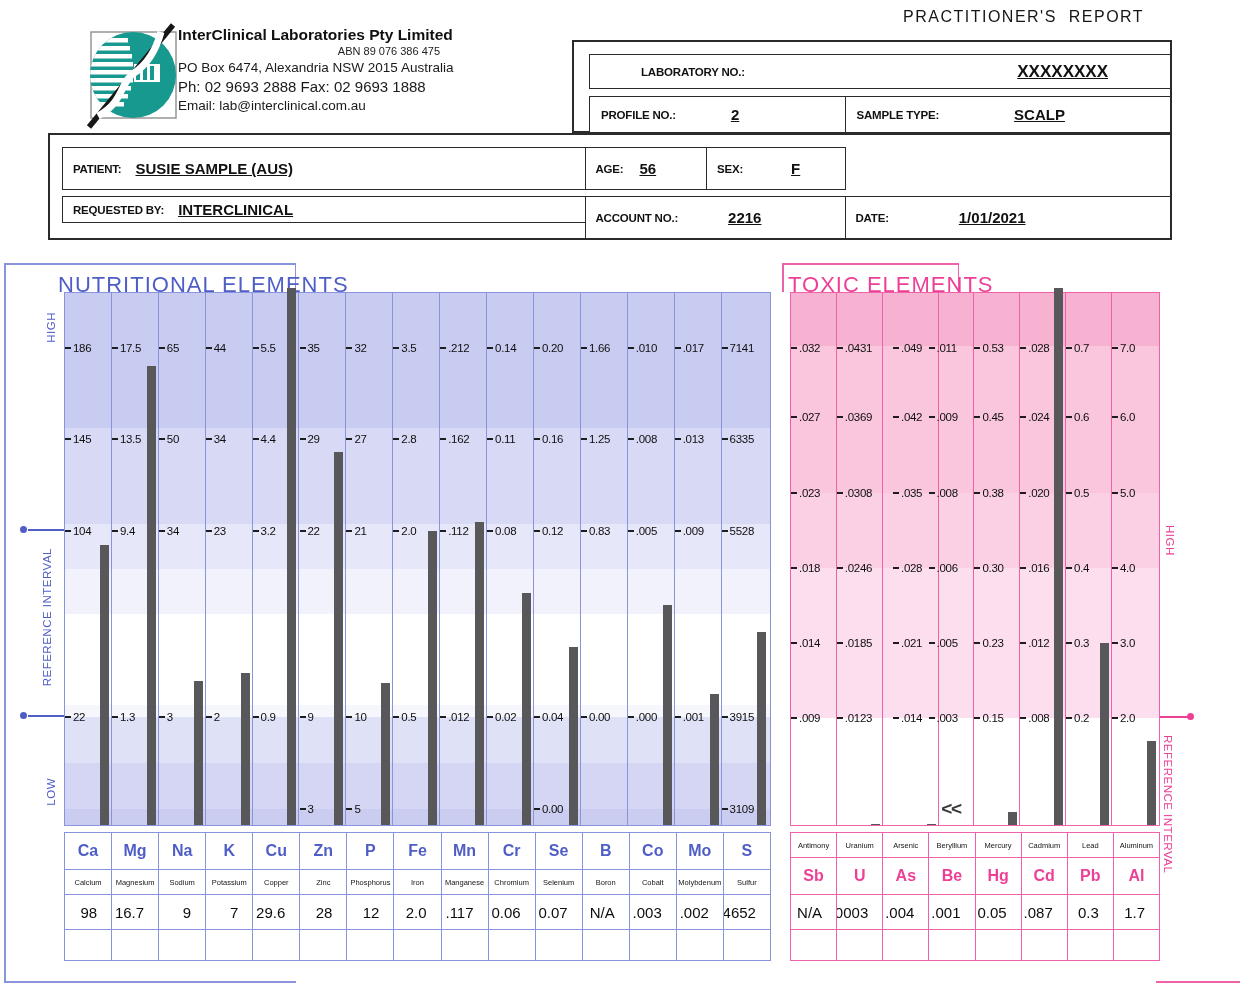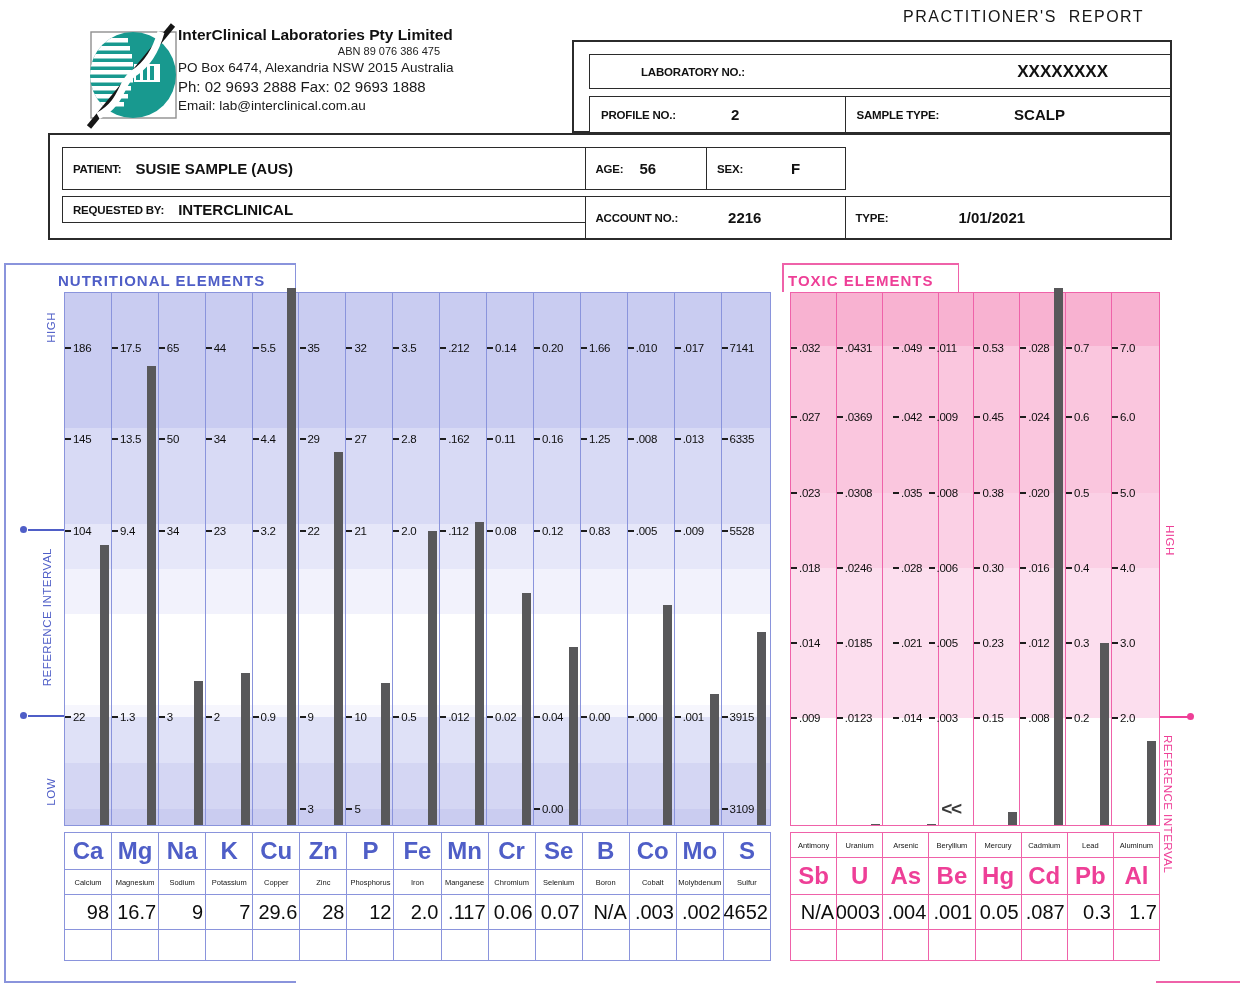--- a/index.html
+++ b/index.html
@@ -12,29 +12,29 @@
   #report-title { position:absolute; left:903px; top:8px; font-size:16px; letter-spacing:1.5px; color:#161616; white-space:pre; }
   #company { position:absolute; left:178px; top:26px; width:300px; }
   .co-name { font-size:15.5px; font-weight:bold; color:#101010; }
   .co-abn  { font-size:11px; width:262px; text-align:right; margin-top:1px; color:#222; }
   .co-line { font-size:13.5px; margin-top:3px; color:#1a1a1a; }
   .co-ph   { font-size:15px; margin-top:3px; color:#1a1a1a; }
 
   .obox { position:absolute; border:2.2px solid #2b2b2b; background:#fff; }
   .ibox { position:absolute; border:1.6px solid #2b2b2b; background:#fff; display:flex; align-items:center; }
   .flabel { font-size:11.5px; font-weight:bold; letter-spacing:-0.2px; white-space:nowrap; }
-  .fvalue { font-size:15px; font-weight:bold; white-space:nowrap; }
+  .fvalue { font-size:15px; font-weight:bold; white-space:nowrap;text-decoration:underline; }
 
   
   .hline { position:absolute; height:1.6px; }
   .vline { position:absolute; width:1.6px; }
   .nline { background:#8a94dc; }
   .tline { background:#ef62a9; }
 
-  .sect-title { position:absolute; top:272px; font-size:15px; font-weight:bold; letter-spacing:1px; white-space:nowrap; }
+  .sect-title { position:absolute; top:272px; font-size:22px; font-weight:normal; letter-spacing:1px; white-space:nowrap; }
   #nutri-title { left:58px;  color:var(--n-accent); }
   #toxic-title { left:788px; color:var(--t-accent); }
 
   
   .chart { position:absolute; top:292px; height:534px; border:1.6px solid; }
   #nutri-chart { left:64px;  width:707px; border-color:var(--n-grid);
     background:linear-gradient(to bottom,
       #c9ccf1 0px,#c9ccf1 135px,#d8daf5 135px,#d8daf5 231px,#e6e7f9 231px,#e6e7f9 276px,
       #f2f2fc 276px,#f2f2fc 321px,#ffffff 321px,#ffffff 412px,#f6f6fd 412px,#f6f6fd 424px,
       #dfe1f7 424px,#dfe1f7 470px,#d4d6f3 470px,#d4d6f3 516px,#caccf0 516px,#caccf0 534px); }
@@ -73,25 +73,25 @@
   #nutri-table { left:64px; width:707px; border-color:var(--n-grid); }
   #toxic-table { left:790px; width:370px; border-color:var(--t-grid); }
   .trow { display:flex; border-bottom:1.6px solid; }
   #nutri-table .trow { border-color:var(--n-grid); }
   #toxic-table .trow { border-color:var(--t-grid); }
   .trow:last-child { border-bottom:none; }
   .tcell { flex:1 1 0; border-right:1px solid; display:flex; align-items:center; justify-content:center; overflow:hidden; }
   #nutri-table .tcell { border-color:var(--n-grid); }
   #toxic-table .tcell { border-color:var(--t-grid); }
   .tcell:last-child { border-right:none; }
-  .trow-sym .tcell { height:36px; font-size:24px; font-weight:bold; }
+  .trow-sym .tcell { height:36px; font-size:16px; font-weight:bold; }
   #nutri-table .trow-sym .tcell { color:var(--n-accent); }
   #toxic-table .trow-sym .tcell { color:var(--t-accent); }
   .trow-nm  .tcell { height:24px; font-size:7.5px; color:#151515; white-space:nowrap; }
-  .trow-val .tcell { height:34px; font-size:20px; color:#0d0d0d; justify-content:flex-end; padding-right:2px; }
+  .trow-val .tcell { height:34px; font-size:15px; color:#0d0d0d; justify-content:flex-end; padding-right:14px; }
   .trow-emp .tcell { height:30px; }
 </style>
 </head>
 <body>
 
 <div id="page">
 
   <svg class="abs" style="left:76px; top:20px;" width="112" height="112" viewBox="0 0 112 112">
     <defs>
         <clipPath id="lc">
@@ -158,21 +158,21 @@
   </div>
   <div class="ibox" style="left:62px; top:196px; width:524px; height:27px;">
     <span class="flabel" style="margin-left:10px;">REQUESTED BY:</span>
     <span class="fvalue" style="margin-left:14px;">INTERCLINICAL</span>
   </div>
   <div class="ibox" style="left:584.5px; top:196px; width:261.5px; height:43px;">
     <span class="flabel" style="margin-left:10px;">ACCOUNT NO.:</span>
     <span class="fvalue" style="margin-left:50px;">2216</span>
   </div>
   <div class="ibox" style="left:844.5px; top:196px; width:326px; height:43px;">
-    <span class="flabel" style="margin-left:10px;">TYPE:</span>
+    <span class="flabel" style="margin-left:10px;">DATE:</span>
     <span class="fvalue" style="margin-left:70px;">1/01/2021</span>
   </div>
 
   <div class="hline nline" style="left:4px; top:263px; width:292px;"></div>
   <div class="vline nline" style="left:294.5px; top:263px; height:29px;"></div>
   <div class="vline nline" style="left:4px; top:263px; height:719px;"></div>
   <div class="hline nline" style="left:4px; top:981px; width:292px;"></div>
   <div class="hline tline" style="left:782px; top:263px; width:177px;"></div>
   <div class="vline tline" style="left:957.5px; top:263px; height:29px;"></div>
   <div class="vline tline" style="left:782px; top:263px; height:29px;"></div>

